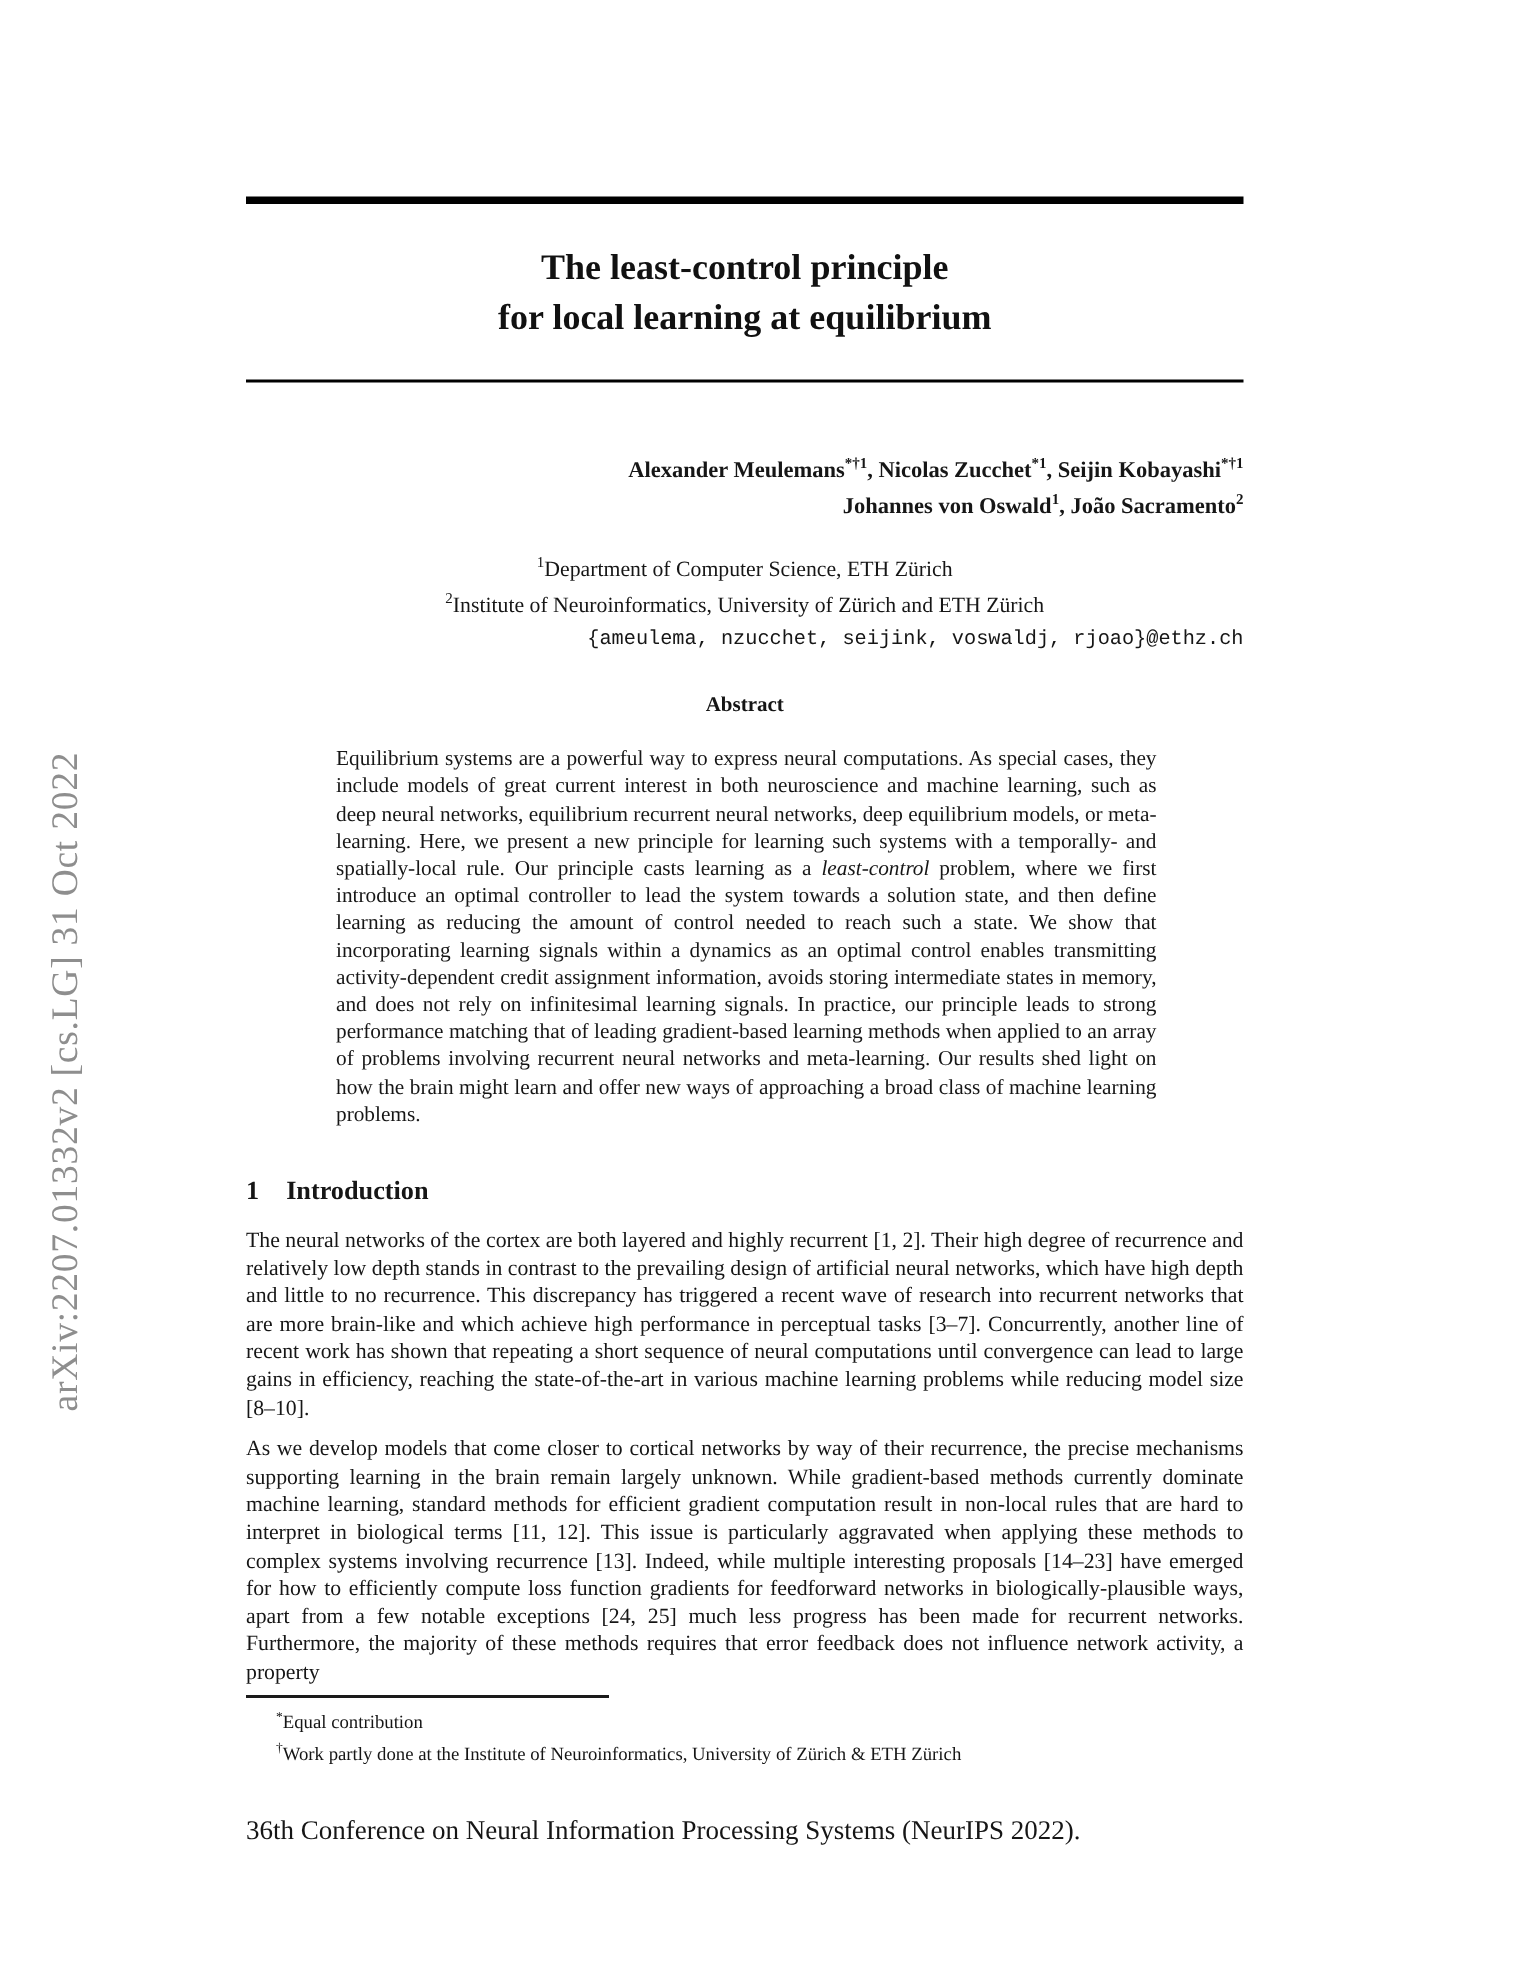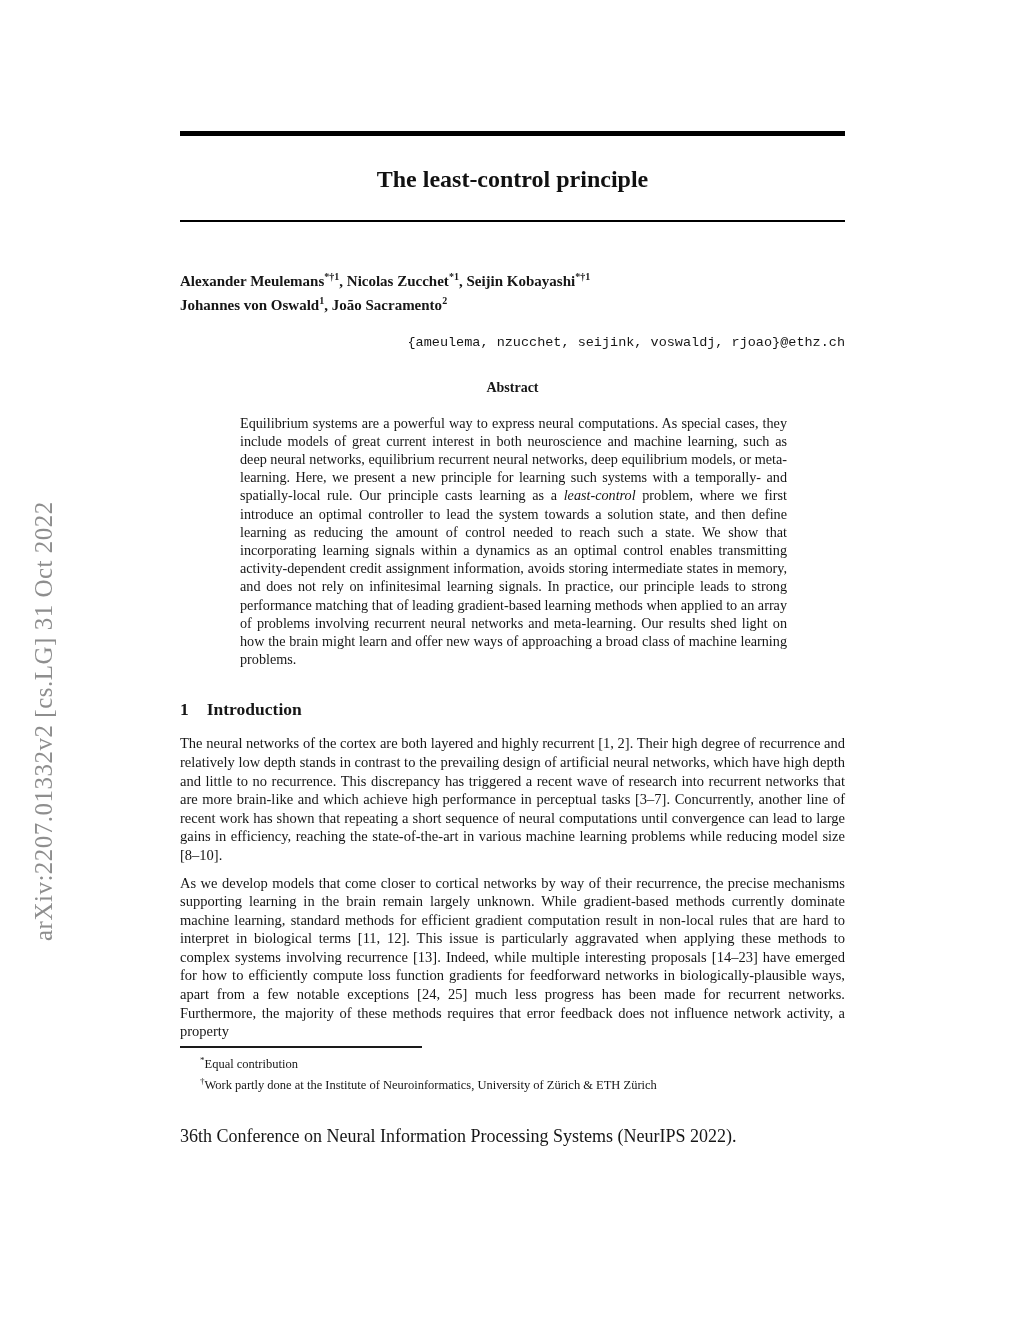--- a/index.html
+++ b/index.html
@@ -20,21 +20,21 @@
     top: 941px;
     transform: rotate(-90deg);
     transform-origin: 0 0;
     white-space: nowrap;
     font-size: 25px;
     color: #8e8e8e;
     letter-spacing: 0.5px;
   }
   .content {
     position: absolute;
-    left: 180px;
+    left: 164px;
     top: 0;
     width: 665px;
   }
   .rule-thick {
     margin-top: 131px;
     height: 5px;
     background: #000000;
   }
   .title {
     margin-top: 27px;
@@ -44,21 +44,21 @@
     line-height: 33px;
     color: #111111;
   }
   .rule-thin {
     margin-top: 24px;
     height: 2px;
     background: #000000;
   }
   .authors {
     margin-top: 45px;
-    text-align: left;
+    text-align: right;
     font-size: 15px;
     font-weight: bold;
     line-height: 19px;
   }
   .authors sup { font-size: 10px; }
   .affiliations {
     margin-top: 18px;
     text-align: center;
     font-size: 14.5px;
     line-height: 19.5px;
@@ -118,30 +118,32 @@
 <body>
 
 <div class="page">
 
   <div class="arxiv-watermark">arXiv:2207.01332v2  [cs.LG]  31 Oct 2022</div>
 
   <div class="content">
 
     <div class="rule-thick"></div>
 
-    <h1 class="title"><span>The least-control principle</span><br></h1>
+    <h1 class="title"><span>The least-control principle</span><br><span>for local learning at equilibrium</span></h1>
 
     <div class="rule-thin"></div>
 
     <div class="authors">
       <div><span>Alexander Meulemans</span><sup>*†1</sup><span>, Nicolas Zucchet</span><sup>*1</sup><span>, Seijin Kobayashi</span><sup>*†1</sup></div>
       <div><span>Johannes von Oswald</span><sup>1</sup><span>, João Sacramento</span><sup>2</sup></div>
     </div>
 
     <div class="affiliations">
+      <div><sup>1</sup><span>Department of Computer Science, ETH Zürich</span></div>
+      <div><sup>2</sup><span>Institute of Neuroinformatics, University of Zürich and ETH Zürich</span></div>
       <div class="email-line">{ameulema, nzucchet, seijink, voswaldj, rjoao}@ethz.ch</div>
     </div>
 
     <div class="abstract-heading">Abstract</div>
 
     <p class="abstract-body"><span>Equilibrium systems are a powerful way to express neural computations. As special cases, they include models of great current interest in both neuroscience and machine learning, such as deep neural networks, equilibrium recurrent neural networks, deep equilibrium models, or meta-learning. Here, we present a new principle for learning such systems with a temporally- and spatially-local rule. Our principle casts learning as a </span><em>least-control</em><span> problem, where we first introduce an optimal controller to lead the system towards a solution state, and then define learning as reducing the amount of control needed to reach such a state. We show that incorporating learning signals within a dynamics as an optimal control enables transmitting activity-dependent credit assignment information, avoids storing intermediate states in memory, and does not rely on infinitesimal learning signals. In practice, our principle leads to strong performance matching that of leading gradient-based learning methods when applied to an array of problems involving recurrent neural networks and meta-learning. Our results shed light on how the brain might learn and offer new ways of approaching a broad class of machine learning problems.</span></p>
 
     <h2 class="section-heading"><span class="sec-num">1</span><span>Introduction</span></h2>
 
     <p class="body-paragraph">The neural networks of the cortex are both layered and highly recurrent [1, 2]. Their high degree of recurrence and relatively low depth stands in contrast to the prevailing design of artificial neural networks, which have high depth and little to no recurrence. This discrepancy has triggered a recent wave of research into recurrent networks that are more brain-like and which achieve high performance in perceptual tasks [3–7]. Concurrently, another line of recent work has shown that repeating a short sequence of neural computations until convergence can lead to large gains in efficiency, reaching the state-of-the-art in various machine learning problems while reducing model size [8–10].</p>

